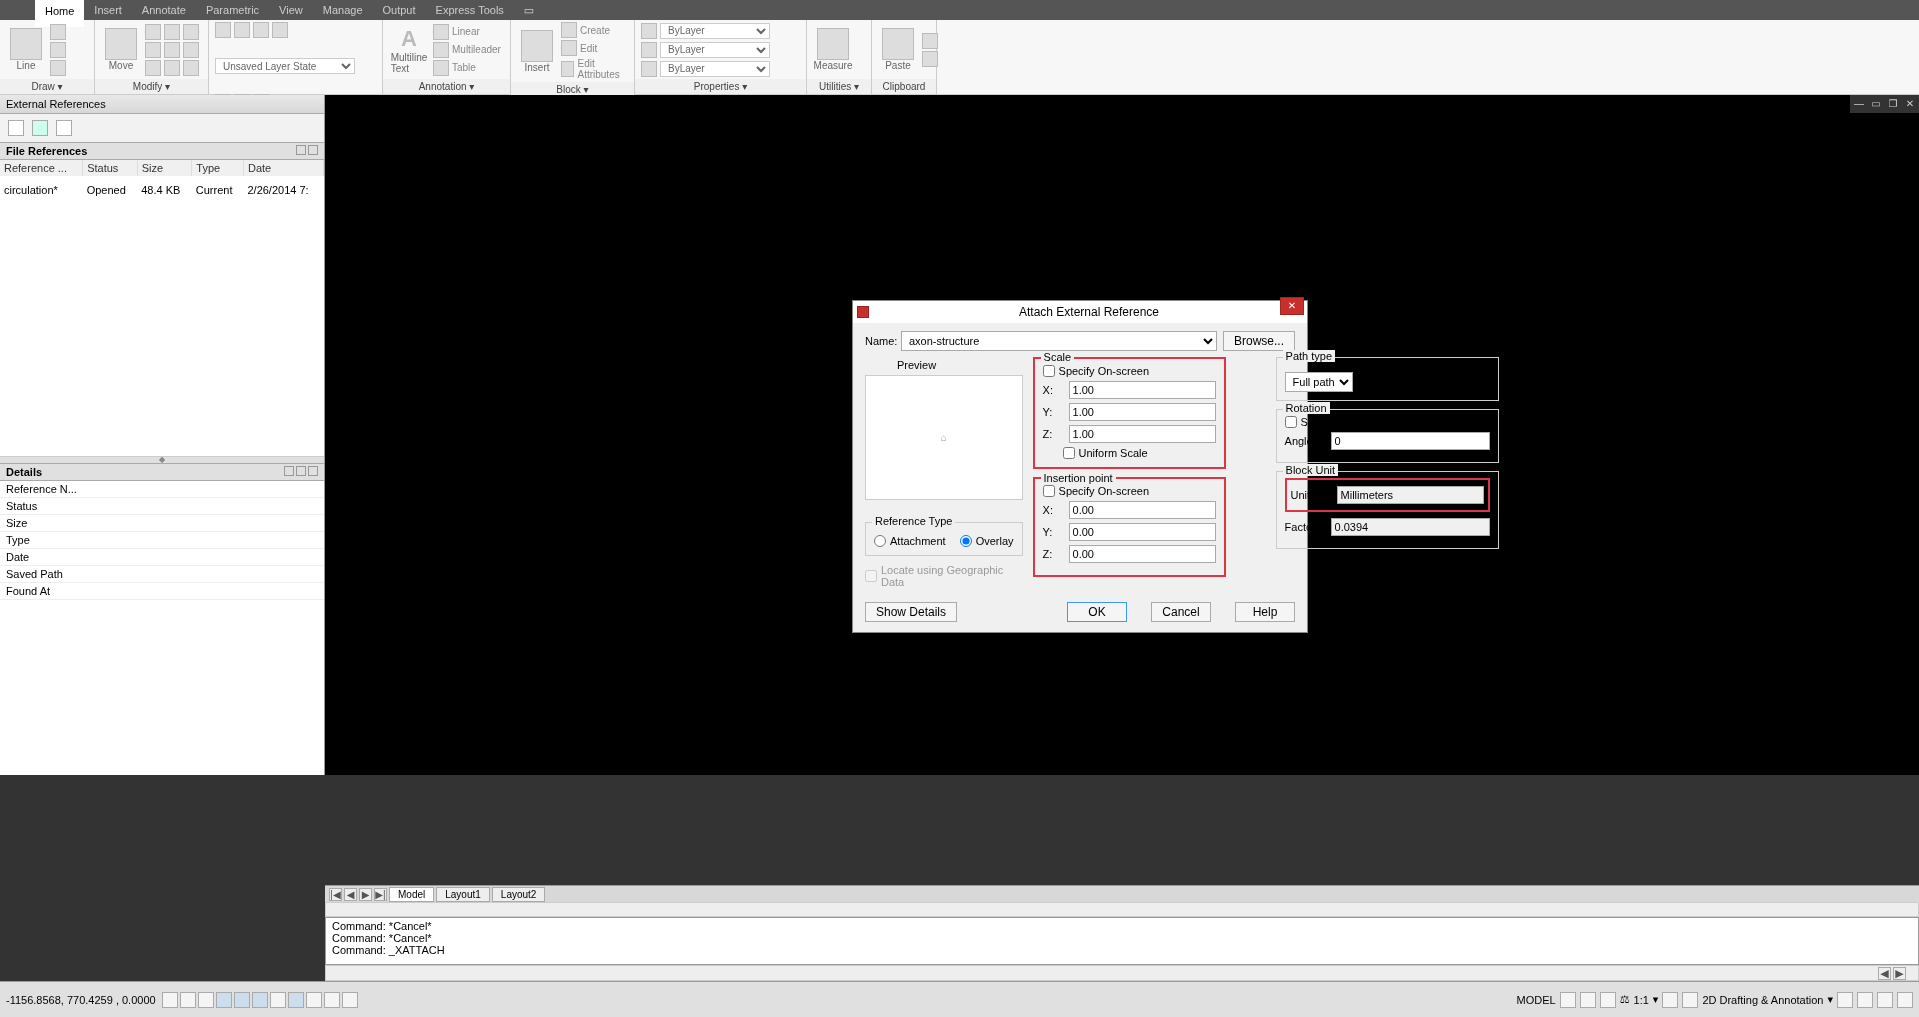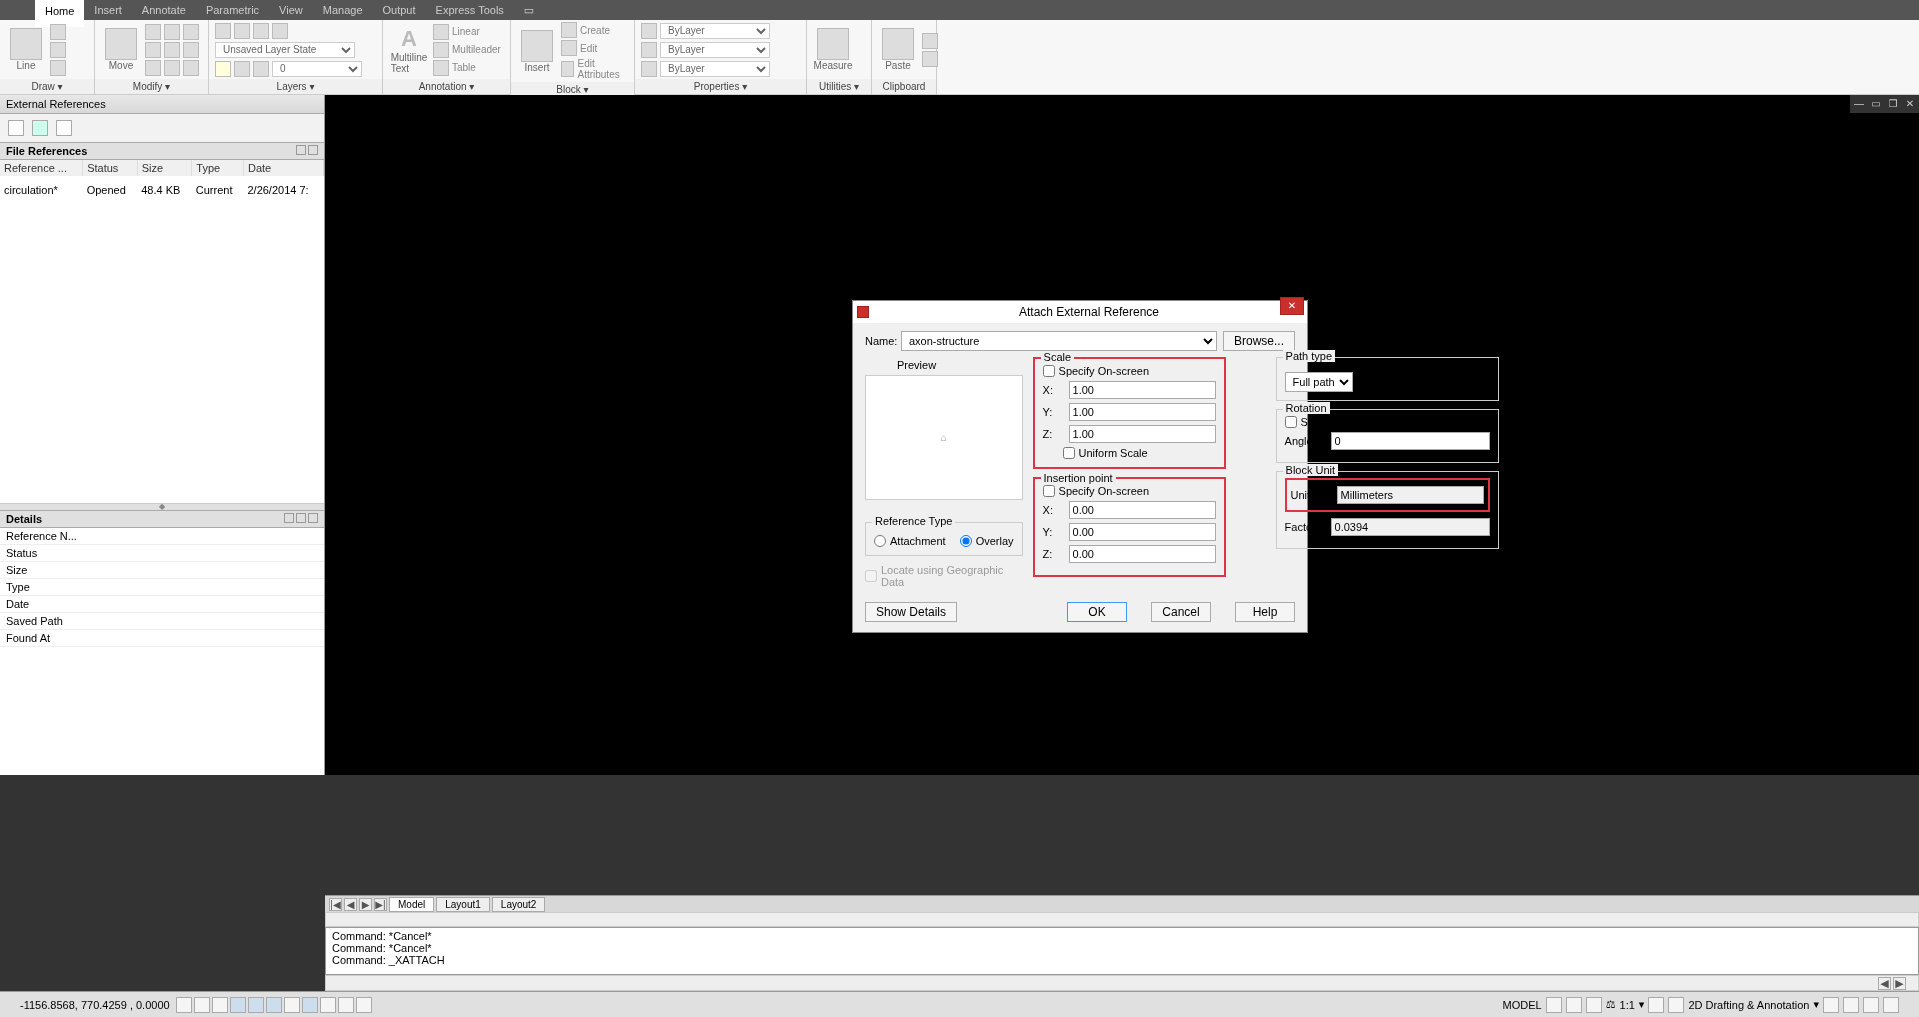--- a/index.html
+++ b/index.html
@@ -26,21 +26,21 @@
     
     
     .main { display: flex; height: 680px; }
     
     
     .left-panel { width: 325px; background: #f2f2f2; border-right: 1px solid #999; display: flex; flex-direction: column; }
     .panel-title { background: linear-gradient(#e8e8e8,#d8d8d8); padding: 3px 6px; font-size: 11px; border-bottom: 1px solid #aaa; }
     .panel-toolbar { padding: 6px 8px; display: flex; gap: 8px; }
     .tb-icon { width: 16px; height: 16px; border: 1px solid #aaa; background: #fff; }
     .sub-title { background: #e0e0e0; padding: 2px 6px; font-size: 11px; font-weight: bold; border-top: 1px solid #aaa; border-bottom: 1px solid #aaa; display:flex; justify-content:space-between; }
-    .file-table { flex: 0 0 auto; background: #fff; overflow: auto; border-bottom: 1px solid #ccc; height: 344px;}
+    .file-table { flex: 0 0 auto; background: #fff; overflow: auto; border-bottom: 1px solid #ccc; height: 297px;}
     .file-table table { width: 100%; border-collapse: collapse; font-size: 11px; }
     .file-table th { text-align: left; padding: 2px 4px; background: #f0f0f0; border-right: 1px solid #ddd; font-weight: normal; color: #333; }
     .file-table td { padding: 8px 4px; }
     .splitter { background: #e0e0e0; height: 6px; text-align:center; color:#888; font-size:8px; line-height:6px;}
     .details { background: #fff; flex: 1; }
     .details-row { padding: 2px 6px; border-bottom: 1px solid #eee; font-size: 11px; }
     
     
     .canvas-area { flex: 1; background: #000; position: relative; }
     .canvas-titlebar { position: absolute; top: 0; right: 0; display: flex; gap: 3px; padding: 2px; background: #333;}
@@ -77,21 +77,21 @@
     
     .bottom-area { position: absolute; bottom: 0; left: 0; right: 0; }
     .scroll-h { height: 15px; background:#eee; border:1px solid #ccc; margin-left:325px; position:relative;}
     .tabs-row { height: 17px; background: #d8d8d8; display: flex; align-items: center; padding-left: 4px; margin-left:325px; border-top:1px solid #999; font-size:10px;}
     .tab-nav { width: 13px; height: 13px; border: 1px solid #aaa; background: #eee; margin-right: 2px; text-align:center; line-height:11px; color:#555;}
     .tab { padding: 1px 8px; border: 1px solid #aaa; background: #eee; margin-right: 2px; font-size:10px;}
     .tab.active { background: #fff; }
     .command { height: 48px; background: #fff; border: 1px solid #999; margin-left: 325px; font-family: "Courier New", monospace; font-size: 11px; padding: 2px 6px; overflow:hidden;}
     .cmdinput-row { height:16px; background:#eee; border:1px solid #ccc; margin-left:325px; display:flex; align-items:center;}
     .cmdinput-row .scroll-r { width:40px; display:flex; margin-left:auto;}
-    .status { height: 26px; background: #e0e0e0; border-top: 1px solid #999; display: flex; align-items: center; padding: 0 20px; font-size: 11px; gap: 6px; }
+    .status { height: 36px; background: #e0e0e0; border-top: 1px solid #999; display: flex; align-items: center; padding: 0 6px; font-size: 11px; gap: 6px; }
     .status-icons { display: flex; gap: 2px; }
     .status-icon { width: 16px; height: 16px; border: 1px solid #aaa; background: #f5f5f5; }
     .status-right { margin-left: auto; display: flex; gap: 4px; align-items:center; }
     .mini-icons { display:flex; gap:2px; }
     .mini-icons span { width:10px; height:10px; display:inline-block; }
     .red-box { border: 2px solid #dc3545; display: inline-block; padding: 2px; }
     .app-icon-red { width:12px; height:12px; background:#c9302c; display:inline-block; border:1px solid #922; margin-right:6px;}
   </style>
 </head>
 <body>
@@ -144,21 +144,21 @@
             <span class="ribbon-icon"></span>
             <span class="ribbon-icon"></span>
             <span class="ribbon-icon"></span>
           </div>
       </div>
     </div>
     <div class="ribbon-label">Modify ▾</div>
   </div>
   <div class="ribbon-panel" style="width:174px;">
     <div class="ribbon-content">
-      <div class="ribbon-col" style="gap:3px;">
+      <div class="ribbon-col" style="gap:20px;">
         <div class="ribbon-row">
             <span class="ribbon-icon"></span>
             <span class="ribbon-icon"></span>
             <span class="ribbon-icon"></span>
             <span class="ribbon-icon"></span>
           </div>
         <select class="ribbon-select"><option>Unsaved Layer State</option></select>
         <div class="ribbon-row">
             <span class="ribbon-icon" style="background:#ffd;"></span>
             <span class="ribbon-icon"></span>

